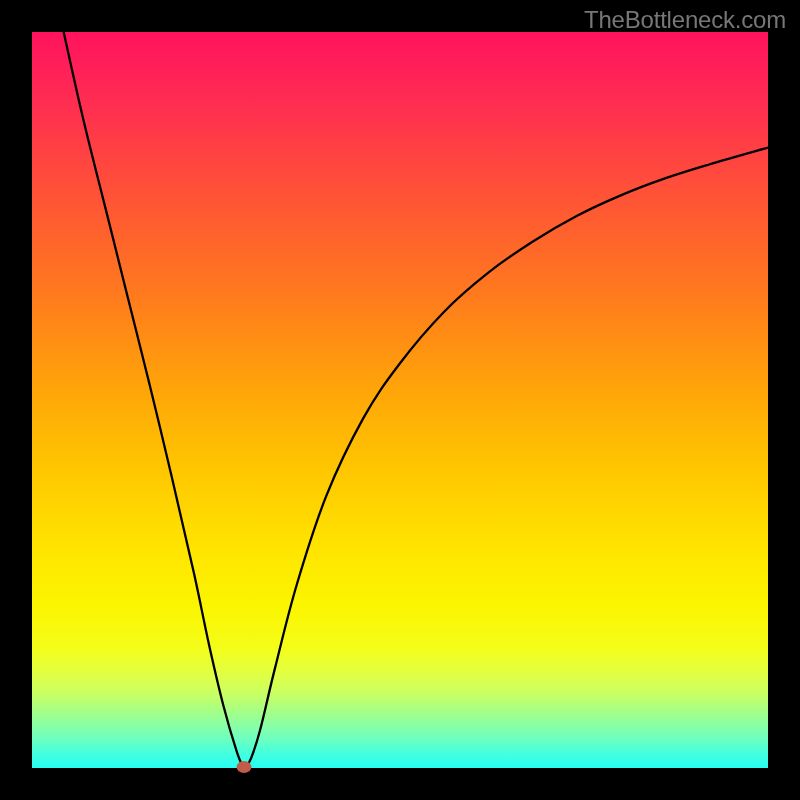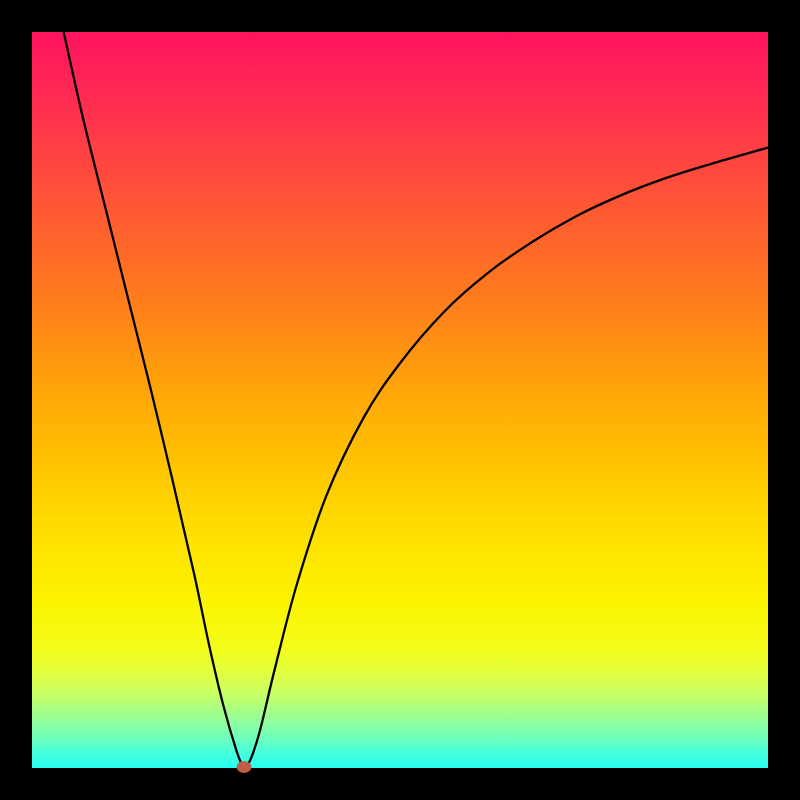--- a/index.html
+++ b/index.html
@@ -70,19 +70,20 @@
     background: #bf5c4a;
     border-radius: 50%;
     transform: translate(-50%, -50%);
     z-index: 5;
   }
 </style>
 </head>
 <body>
 
 <div class="frame">
+  <div class="watermark">TheBottleneck.com</div>
   <div class="plot-area">
     <svg class="curve-svg" viewBox="0 0 736 736" preserveAspectRatio="none">
       <path id="curve-path" fill="none" stroke="#000000" stroke-width="2.3" stroke-linecap="round" stroke-linejoin="round" d="M 31.65 0.00 C 35.22 15.90, 43.97 56.52, 51.52 88.32 C 59.07 120.12, 65.65 144.84, 73.60 176.64 C 81.55 208.44, 87.73 233.16, 95.68 264.96 C 103.63 296.76, 109.81 320.82, 117.76 353.28 C 125.71 385.74, 131.89 411.50, 139.84 445.28 C 147.79 479.06, 155.30 511.15, 161.92 540.96 C 168.54 570.77, 171.34 587.03, 176.64 610.88 C 181.94 634.73, 186.33 653.97, 191.36 673.44 C 196.39 692.91, 201.16 708.34, 204.61 719.07 C 208.05 729.80, 208.77 730.41, 210.50 733.06 C 212.22 735.71, 212.59 735.12, 214.18 733.79 C 215.77 732.47, 216.81 732.19, 219.33 725.70 C 221.85 719.20, 223.92 713.76, 228.16 697.73 C 232.40 681.70, 236.26 662.87, 242.88 636.64 C 249.50 610.41, 255.69 583.13, 264.96 552.00 C 274.23 520.87, 282.48 493.49, 294.40 463.68 C 306.32 433.87, 317.95 410.25, 331.20 386.40 C 344.45 362.55, 353.43 350.41, 368.00 331.20 C 382.57 311.99, 396.26 295.98, 412.16 279.68 C 428.06 263.38, 440.42 253.26, 456.32 240.67 C 472.22 228.09, 484.58 219.96, 500.48 209.76 C 516.38 199.56, 528.74 192.35, 544.64 184.00 C 560.54 175.65, 572.90 170.15, 588.80 163.39 C 604.70 156.64, 617.06 152.03, 632.96 146.46 C 648.86 140.90, 658.57 138.04, 677.12 132.48 C 695.67 126.92, 725.40 118.60, 736.00 115.55"></path>
     </svg>
     <div id="marker-dot" class="dot" style="left: 211.6px; top: 734.896px; background: rgb(191, 92, 74);"></div>
   </div>
 </div>
 
 </body></html>

